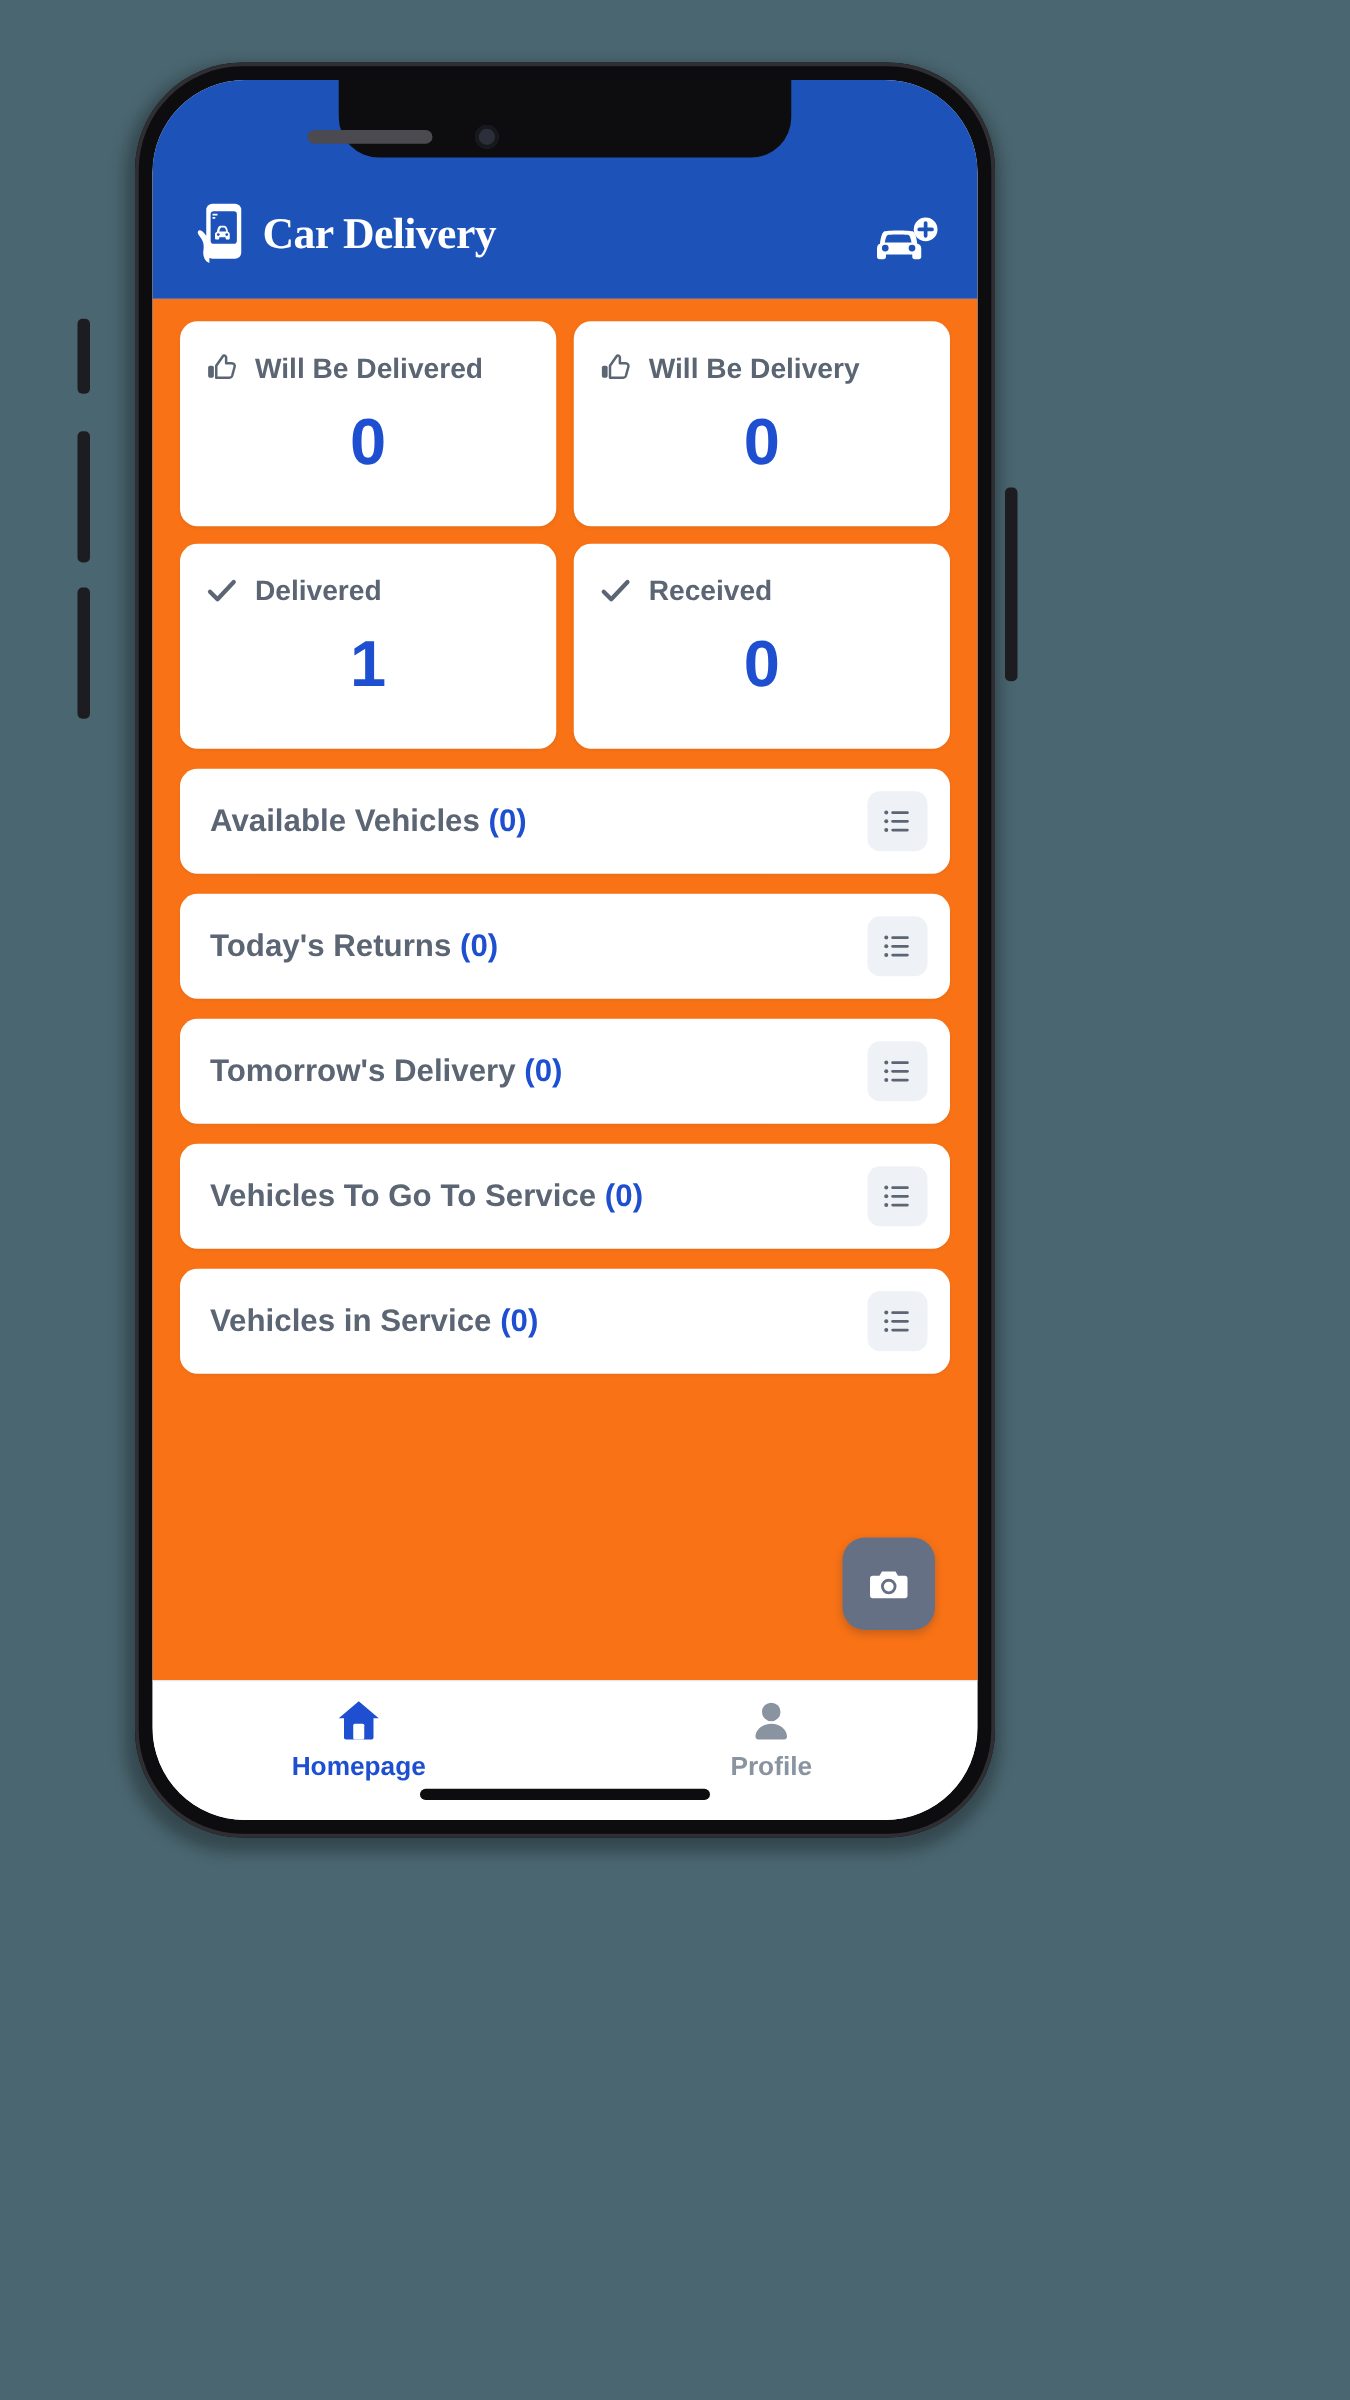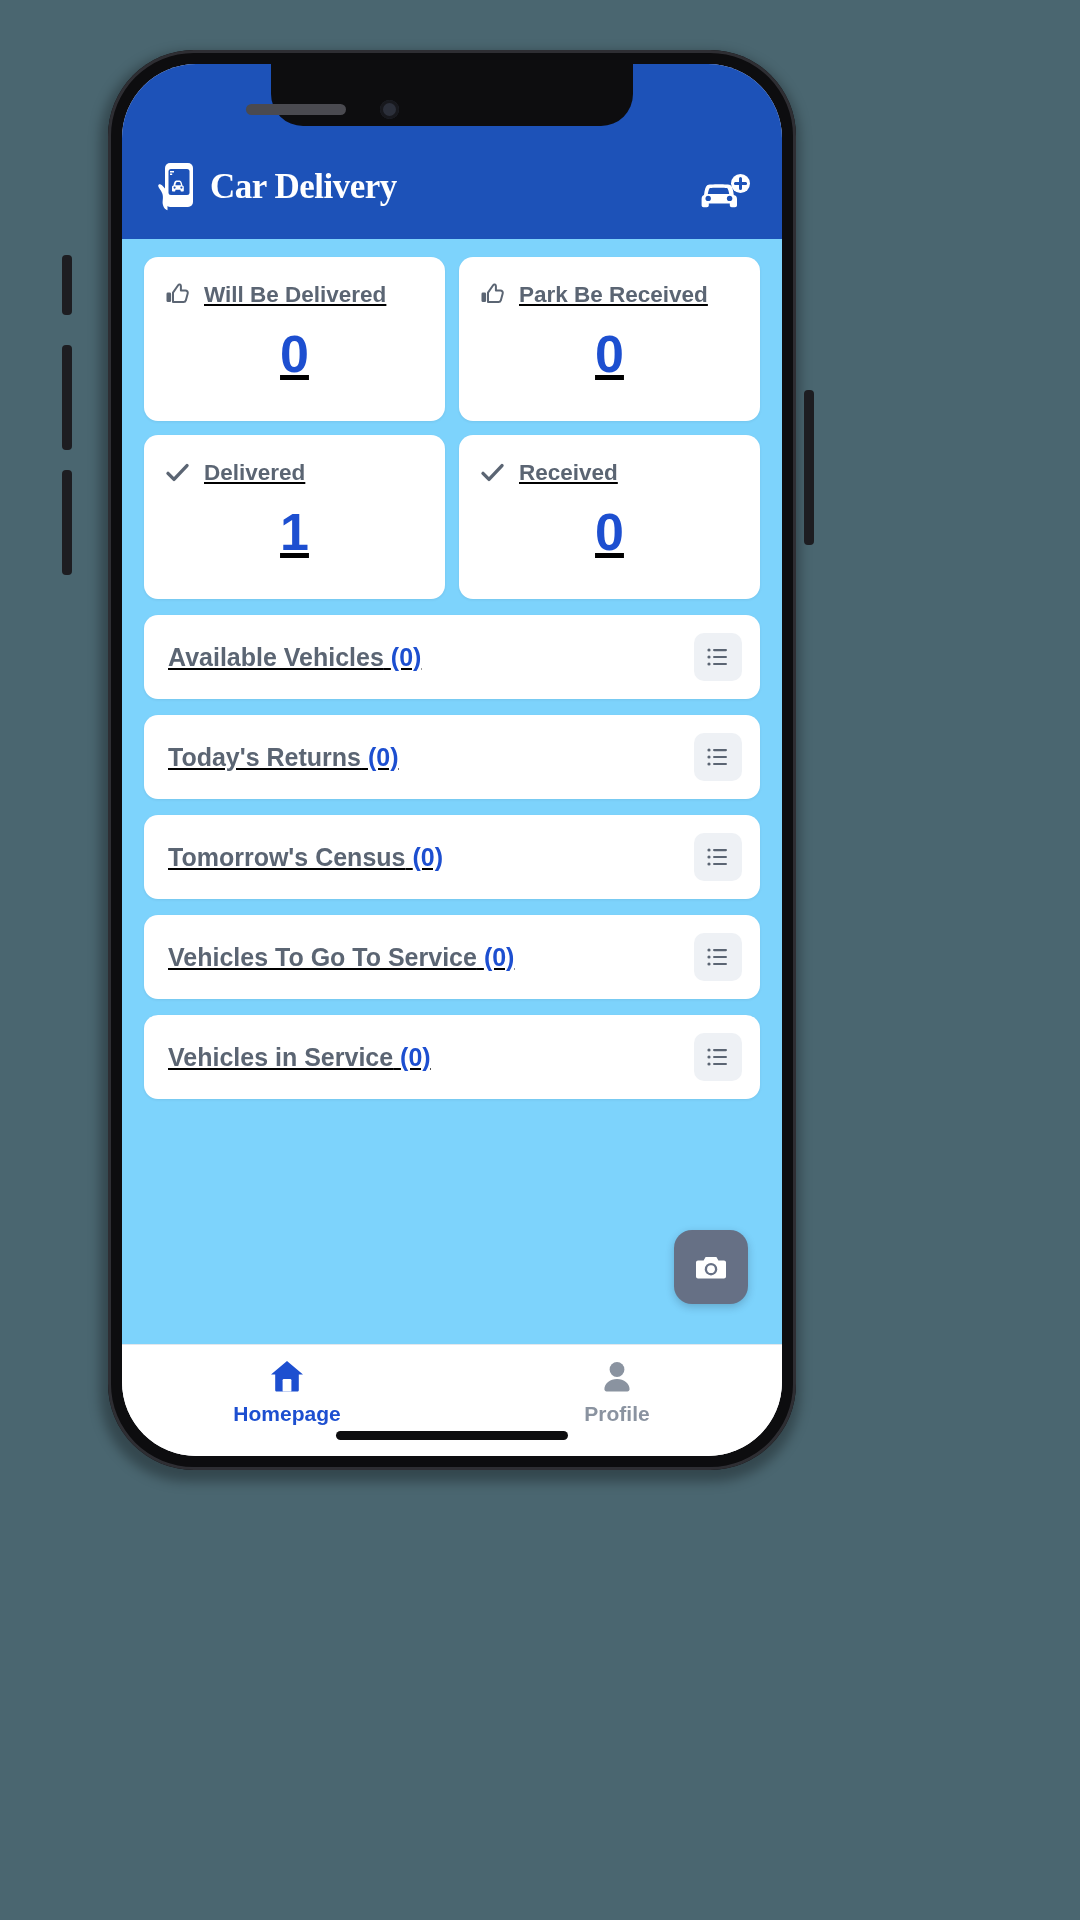--- a/index.html
+++ b/index.html
@@ -80,24 +80,23 @@
   .brand-title {
     color: #ffffff; font-size: 35px; font-weight: bold; letter-spacing: -0.5px;
     white-space: nowrap;
   }
   .logo-icon { width: 44px; height: 52px; flex: none; }
   .addcar-icon { width: 56px; height: 40px; flex: none; }
 
   
   .content {
     position: absolute; left: 0; top: 175px; right: 0; bottom: 112px;
-    background: #7dd3fc;
+    background: #f97316;
     padding: 18px 22px 16px 22px;
     overflow: hidden;
-    text-decoration: underline;
   }
 
   .stat-grid {
     display: grid; grid-template-columns: 1fr 1fr;
     gap: 14px 14px;
   }
   .stat-card {
     background: #ffffff; border-radius: 14px;
     height: 164px; padding: 24px 20px 0 20px;
     box-shadow: 0 1px 3px rgba(16,24,40,.07);
@@ -225,21 +224,21 @@
         </div>
 
         <div class="stat-card">
           <div class="stat-head">
             <span class="stat-ico">
               <svg viewBox="0 0 27 27" fill="none">
                 <path d="M9 11.6 14.3 4c.8-1.1 2.6-.5 2.6 1v4.6h4.6c1.5 0 2.6 1.4 2.2 2.8l-1.9 7c-.3 1-1.2 1.7-2.2 1.7H9z" stroke="#5b6573" stroke-width="2" stroke-linejoin="round"></path>
                 <rect x="2.5" y="11.6" width="4.6" height="9.5" rx="1.4" fill="#5b6573"></rect>
               </svg>
             </span>
-            <span class="stat-label">Park Be Received</span>
+            <span class="stat-label">Will Be Delivery</span>
           </div>
           <div class="stat-value">0</div>
         </div>
 
         <div class="stat-card">
           <div class="stat-head">
             <span class="stat-ico">
               <svg viewBox="0 0 27 27" fill="none">
                 <path d="M4 14.4 10 20.4 23 6.6" stroke="#5b6573" stroke-width="3.4" stroke-linecap="round" stroke-linejoin="round"></path>
               </svg>
@@ -294,21 +293,21 @@
               <circle cx="4" cy="13" r="1.6" fill="#5b6573"></circle>
                 <rect x="8" y="11.9" width="14" height="2.2" rx="1.1" fill="#5b6573"></rect>
               <circle cx="4" cy="20" r="1.6" fill="#5b6573"></circle>
                 <rect x="8" y="18.9" width="14" height="2.2" rx="1.1" fill="#5b6573"></rect>
             </svg>
           </button>
         </div>
 
         <div class="list-row">
           <div class="row-title">
-            <span>Tomorrow's Census</span>
+            <span>Tomorrow's Delivery</span>
             <span class="row-count">(0)</span>
           </div>
           <button class="row-btn">
             <svg viewBox="0 0 26 26" fill="none">
               <circle cx="4" cy="6" r="1.6" fill="#5b6573"></circle>
                 <rect x="8" y="5" width="14" height="2.2" rx="1.1" fill="#5b6573"></rect>
               <circle cx="4" cy="13" r="1.6" fill="#5b6573"></circle>
                 <rect x="8" y="11.9" width="14" height="2.2" rx="1.1" fill="#5b6573"></rect>
               <circle cx="4" cy="20" r="1.6" fill="#5b6573"></circle>
                 <rect x="8" y="18.9" width="14" height="2.2" rx="1.1" fill="#5b6573"></rect>

